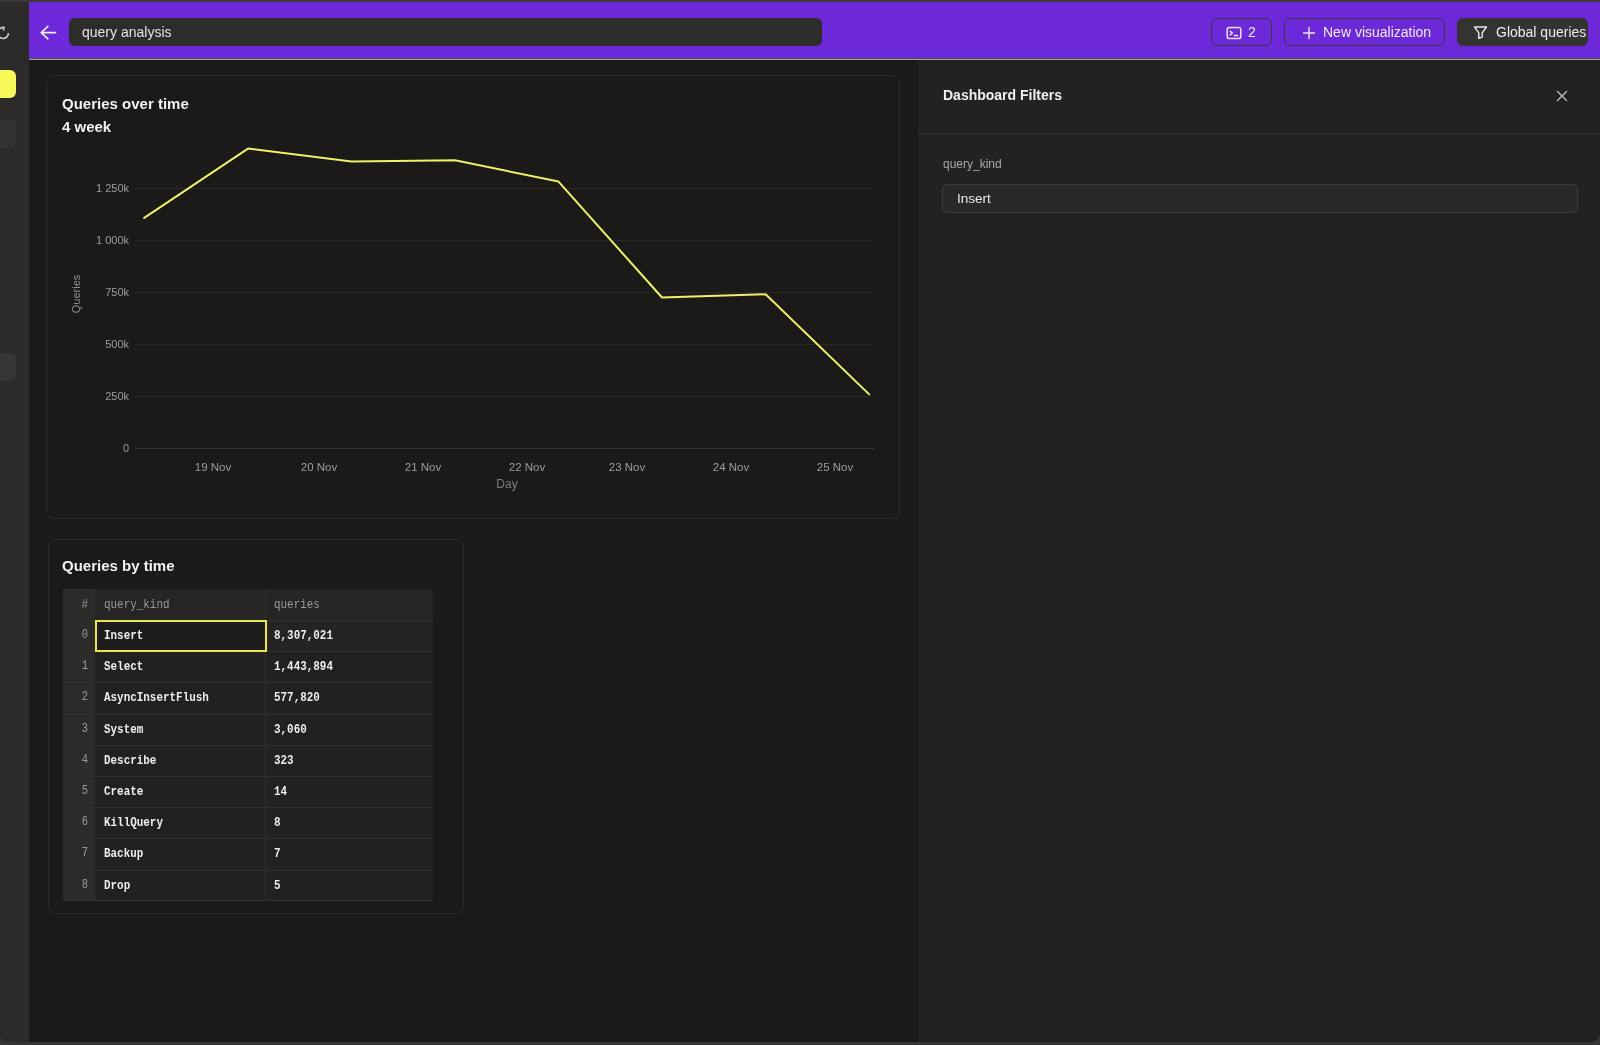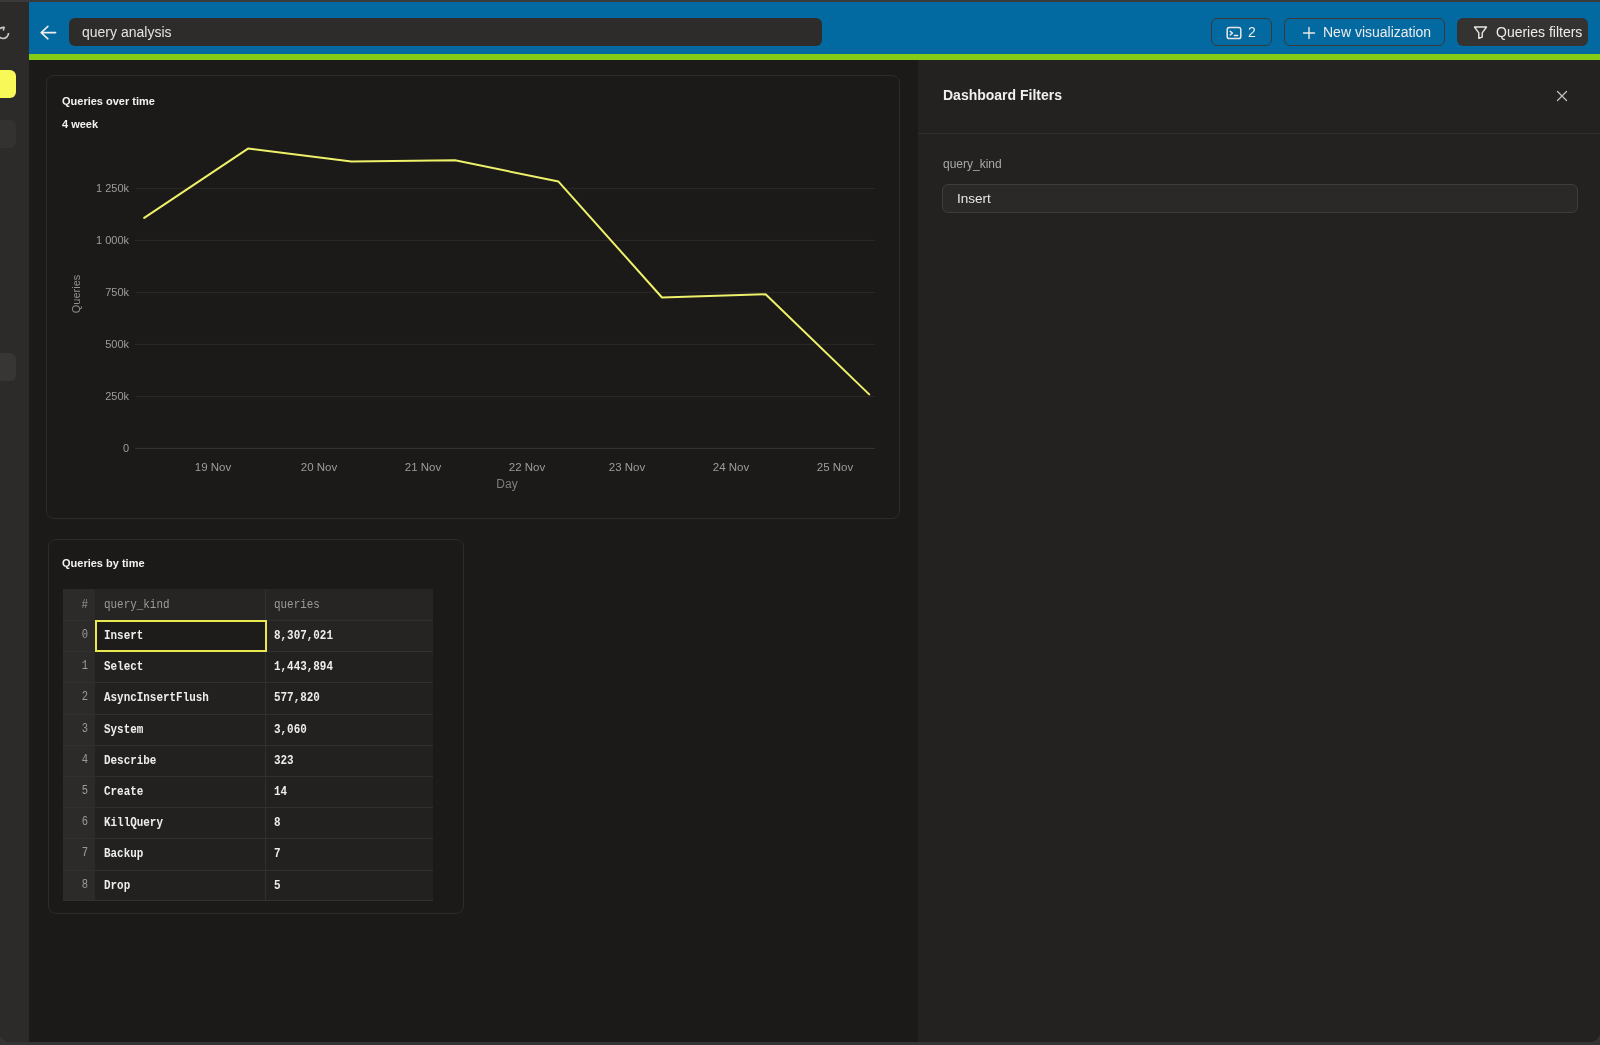--- a/index.html
+++ b/index.html
@@ -2,21 +2,21 @@
 <html><head>
 <meta charset="utf-8">
 <style>
   * { margin:0; padding:0; box-sizing:border-box; }
   html,body { width:1600px; height:1045px; background:#343434; overflow:hidden;
     font-family:"Liberation Sans", sans-serif; }
   .app { position:absolute; left:0; top:0; width:1600px; height:1042px;
     background:#1b1a18; border-radius:0 0 10px 10px; overflow:hidden; }
   
   .topbar { position:absolute; left:0; top:0; width:1600px; height:60px;
-    background:#0369a1; border-bottom:6px solid #84cc16; }
+    background:#6d28d9; border-bottom:1px solid #84cc16; }
   .search { position:absolute; left:69px; top:18px; width:753px; height:28px;
     background:#2d2c2b; border-radius:6px; color:#e3e3e3; font-size:14px;
     line-height:28px; padding-left:13px; }
   .backarrow { position:absolute; left:38px; top:22px; }
   .btn { position:absolute; top:18px; height:28px; border:1px solid #3b3a39;
     border-radius:6px; color:#ececec; font-size:14px; line-height:26px; }
   .btn1 { left:1211px; width:61px; }
   .btn1 .num { position:absolute; left:36px; top:0; }
   .btn2 { left:1284px; width:161px; }
   .btn2 .lbl { position:absolute; left:38px; top:0; }
@@ -28,21 +28,21 @@
     background:#2c2b2a; }
   .sbtn { position:absolute; left:-12px; width:28px; height:28px; border-radius:6px; }
   .sbtn.yellow { top:70px; background:#f8f858; }
   .sbtn.g1 { top:120px; background:#333231; }
   .sbtn.g2 { top:353px; background:#373635; }
   
   .card { position:absolute; background:#1b1a18; border:1px solid #2d2c2a;
     border-radius:8px; }
   .chartcard { left:46px; top:75px; width:854px; height:444px; }
   .tablecard { left:48px; top:539px; width:416px; height:375px; }
-  .ctitle { position:absolute; left:15px; font-size:11px; font-weight:bold;
+  .ctitle { position:absolute; left:15px; font-size:15px; font-weight:bold;
     color:#f2f2f2; }
   
   .rpanel { position:absolute; left:918px; top:60px; width:682px; height:982px;
     background:#232221; border-radius:0 0 10px 0; }
   .rp-title { position:absolute; left:25px; top:27px; font-size:14px;
     font-weight:bold; color:#f0f0f0; }
   .rp-close { position:absolute; left:638px; top:30px; }
   .rp-div { position:absolute; left:0; top:73px; width:682px; height:1px;
     background:#2f2e2d; }
   .rp-label { position:absolute; left:25px; top:97px; font-size:12px; color:#a8a8a8; }
@@ -96,21 +96,21 @@
     <div class="btn btn2">
       <svg class="icon" style="left:16px;top:6px" width="16" height="16" viewBox="0 0 16 16" fill="none">
         <path d="M8 2.5 V13.5 M2.5 8 H13.5" stroke="#e8e8e8" stroke-width="1.4" stroke-linecap="round"></path>
       </svg>
       <span class="lbl">New visualization</span>
     </div>
     <div class="btn btn3">
       <svg class="icon" style="left:16px;top:7px" width="15" height="15" viewBox="0 0 15 15" fill="none">
         <path d="M1.5 2 H13.5 L9.2 7.8 V12.2 L5.8 13.4 V7.8 Z" stroke="#e8e8e8" stroke-width="1.4" stroke-linejoin="round"></path>
       </svg>
-      <span class="lbl">Queries filters</span>
+      <span class="lbl">Global queries</span>
     </div>
   </div>
 
   <div class="sidebar">
     <svg style="position:absolute;left:-5px;top:25px" width="16" height="16" viewBox="0 0 16 16" fill="none">
       <path d="M13.5 8 A 5.5 5.5 0 1 1 8 2.5" stroke="#c9c9c9" stroke-width="1.7"></path>
       <path d="M5.8 2.8 L9.2 2.3 L8.3 5.6" stroke="#c9c9c9" stroke-width="1.5" stroke-linejoin="round"></path>
     </svg>
     <div class="sbtn yellow"></div>
     <div class="sbtn g1"></div>

